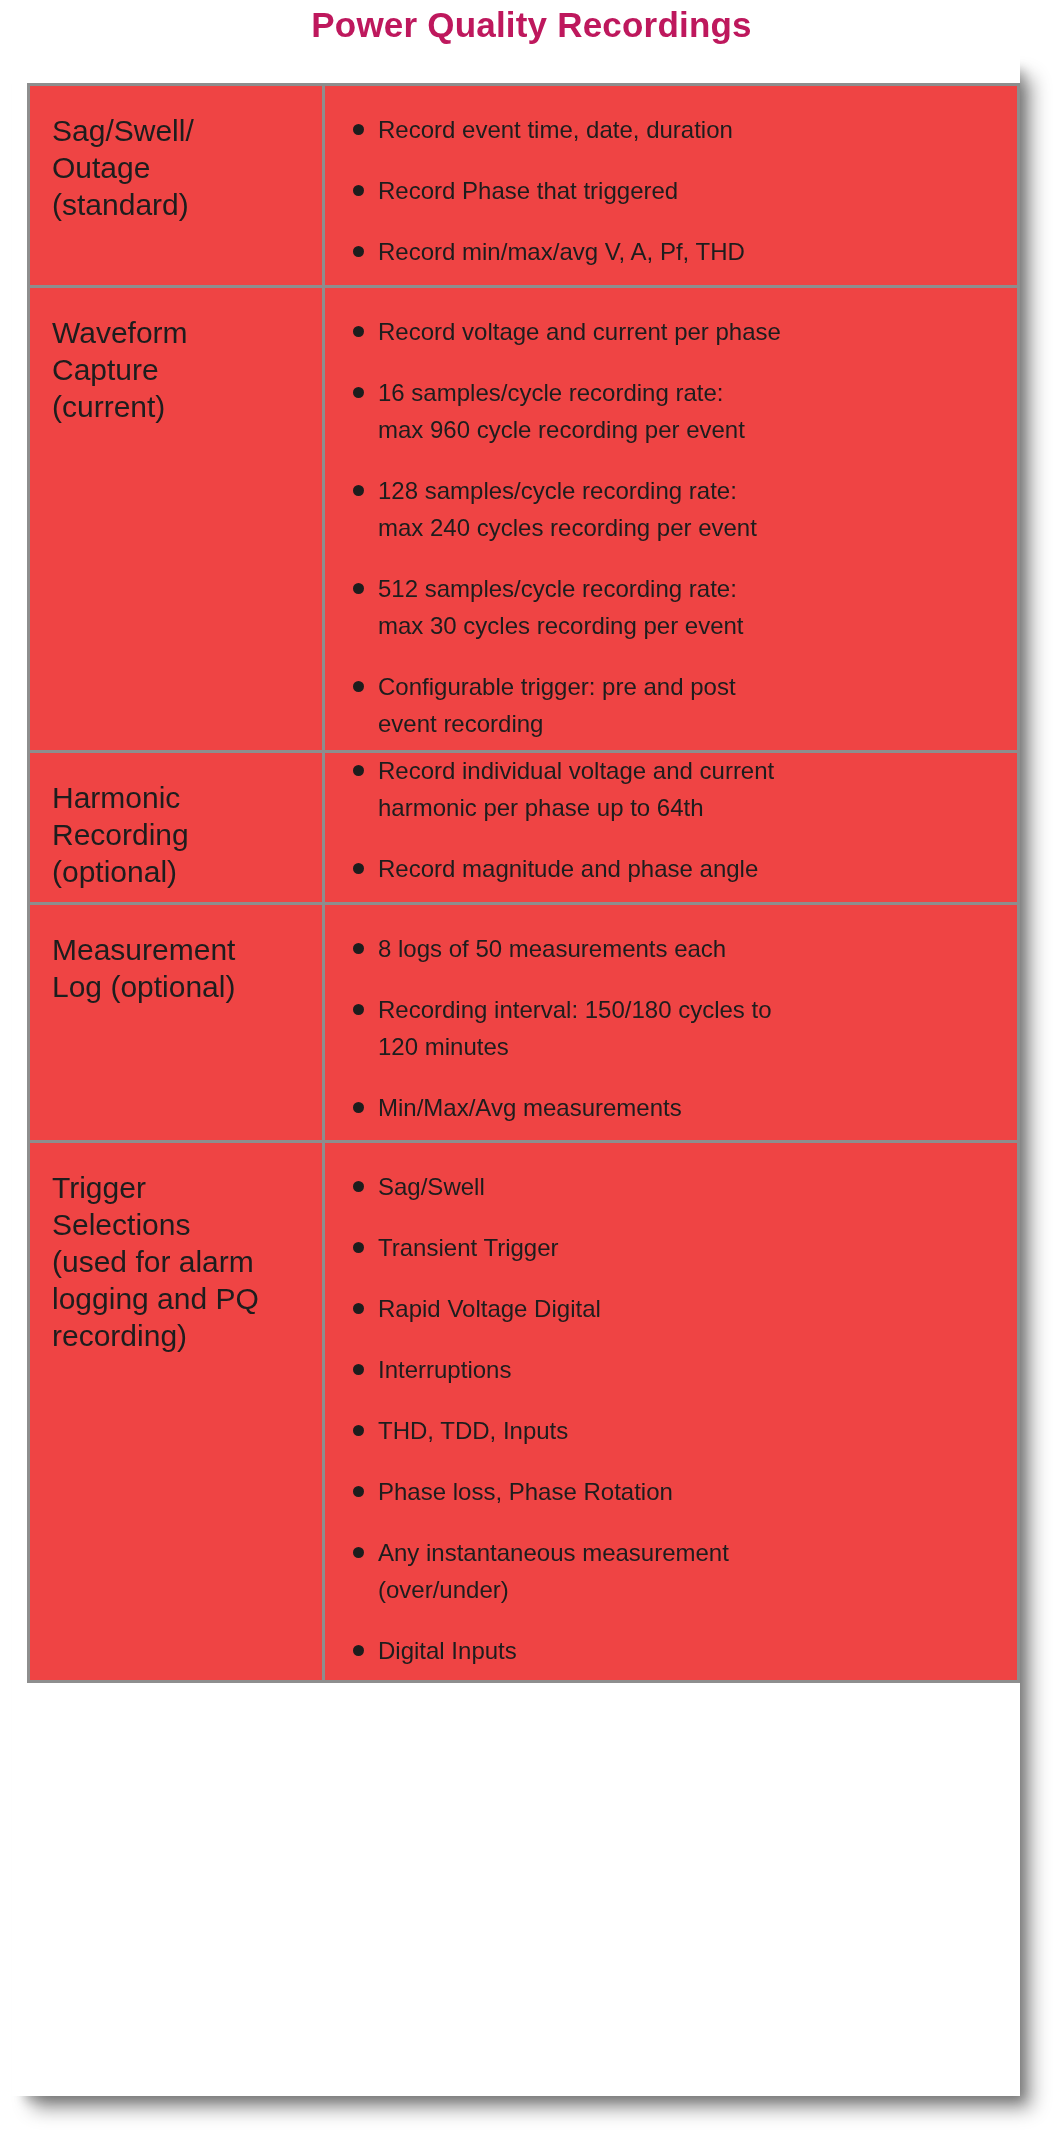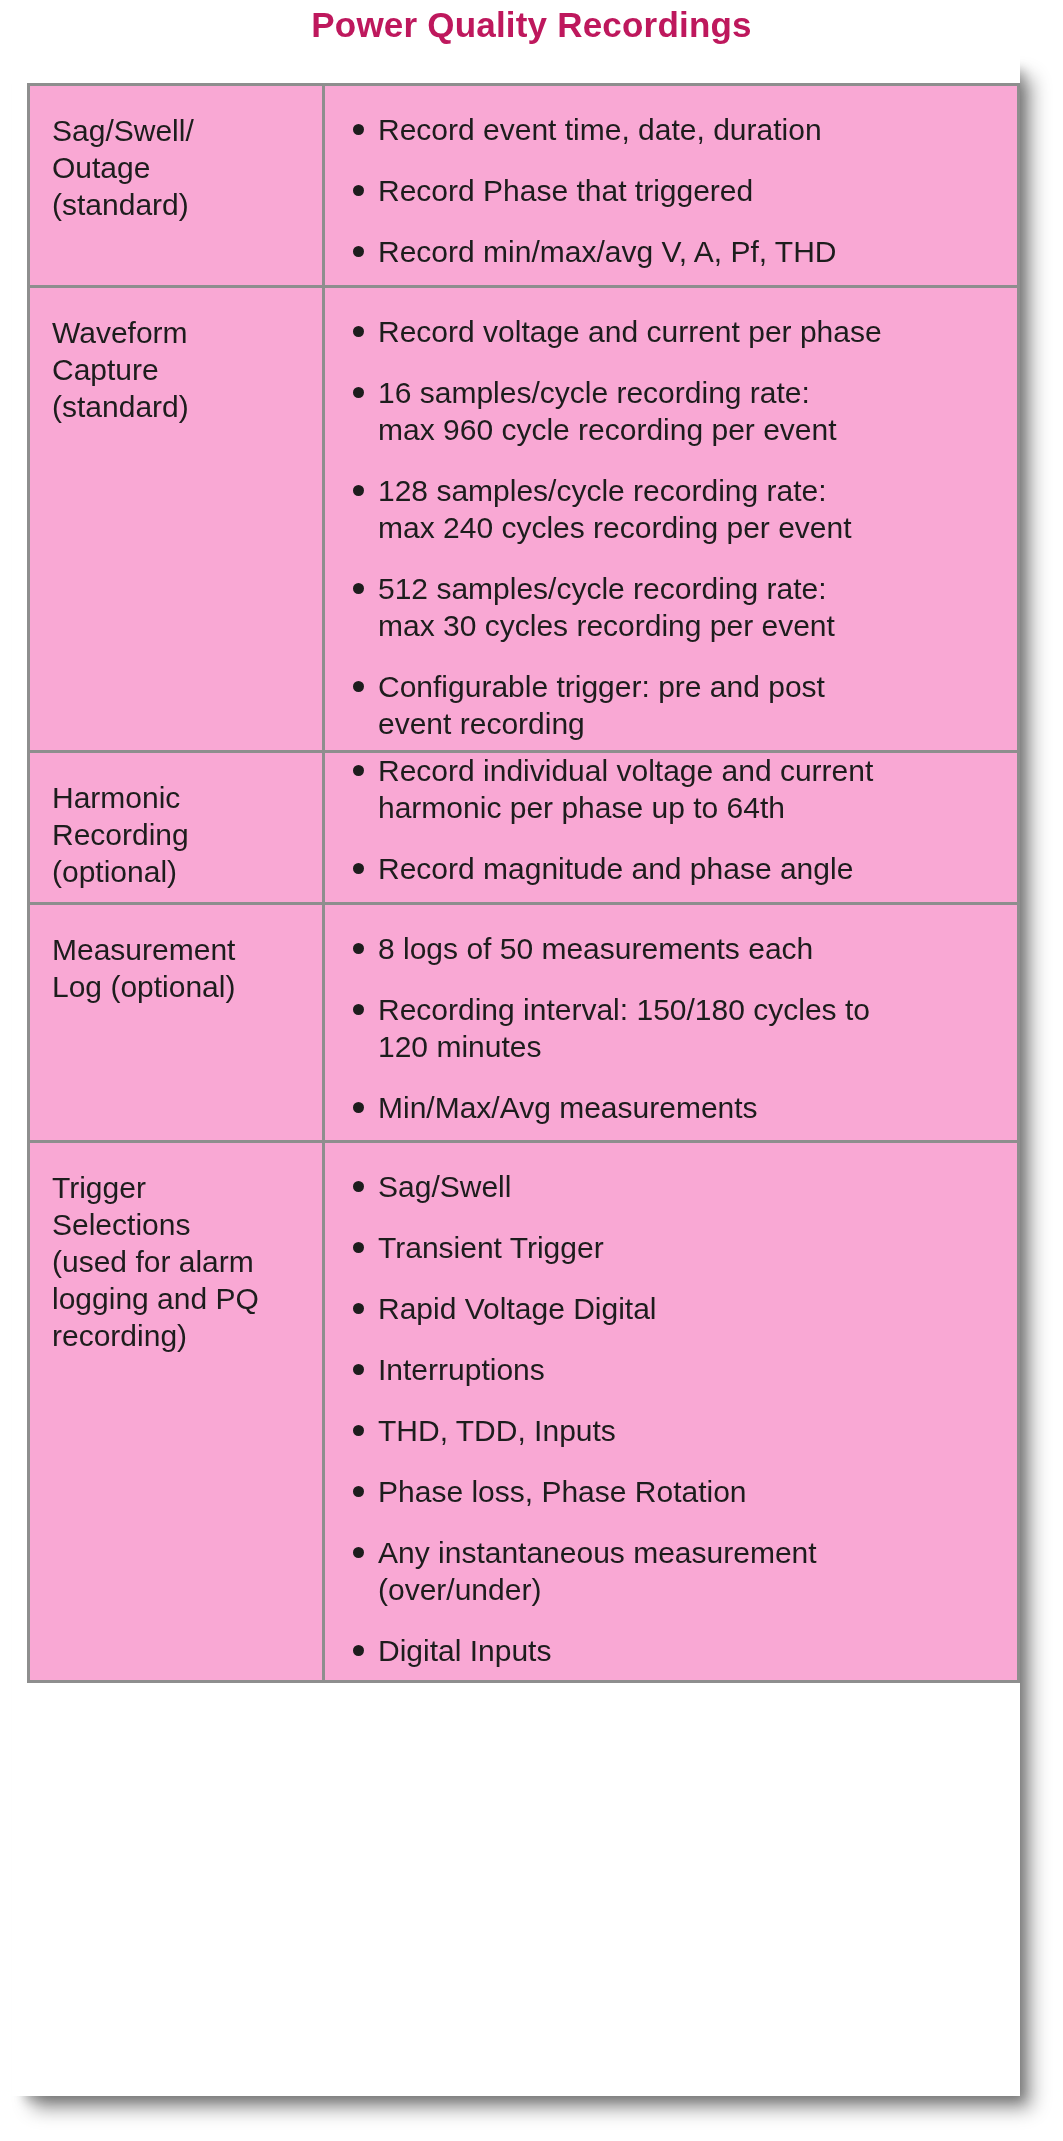--- a/index.html
+++ b/index.html
@@ -41,21 +41,21 @@
     position: absolute;
     left: 15px;
     top: 27px;
     width: 990px;
     border-collapse: collapse;
     table-layout: fixed;
   }
   table.spec td {
     border: 3px solid #8e8e8e;
     vertical-align: top;
-    background: #f9a8d4;
+    background: #ef4444;
   }
   td.feature {
     padding: 26px 12px 12px 22px;
   }
   td.details {
     padding: 25px 14px 8px 27px;
   }
   .feature-label {
     white-space: pre-line;
     font-size: 30px;
@@ -63,21 +63,21 @@
   }
   ul.bullets {
     list-style: none;
     margin: 0;
     padding: 0;
   }
   ul.bullets li {
     position: relative;
     padding-left: 26px;
     white-space: pre-line;
-    font-size: 30px;
+    font-size: 24px;
     line-height: 37px;
   }
   ul.bullets li + li {
     margin-top: 24px;
   }
   ul.bullets li::before {
     content: "";
     position: absolute;
     left: 1px;
     top: 13px;
@@ -119,21 +119,21 @@
               <li>Record event time, date, duration</li>
               <li>Record Phase that triggered</li>
               <li>Record min/max/avg V, A, Pf, THD</li>
             </ul>
         </td>
       </tr>
       <tr class="r3">
         <td class="feature">
           <div class="feature-label">Waveform
 Capture
-(standard)</div>
+(current)</div>
         </td>
         <td class="details">
           <ul class="bullets">
               <li>Record voltage and current per phase</li>
               <li>16 samples/cycle recording rate:
 max 960 cycle recording per event</li>
               <li>128 samples/cycle recording rate:
 max 240 cycles recording per event</li>
               <li>512 samples/cycle recording rate:
 max 30 cycles recording per event</li>

